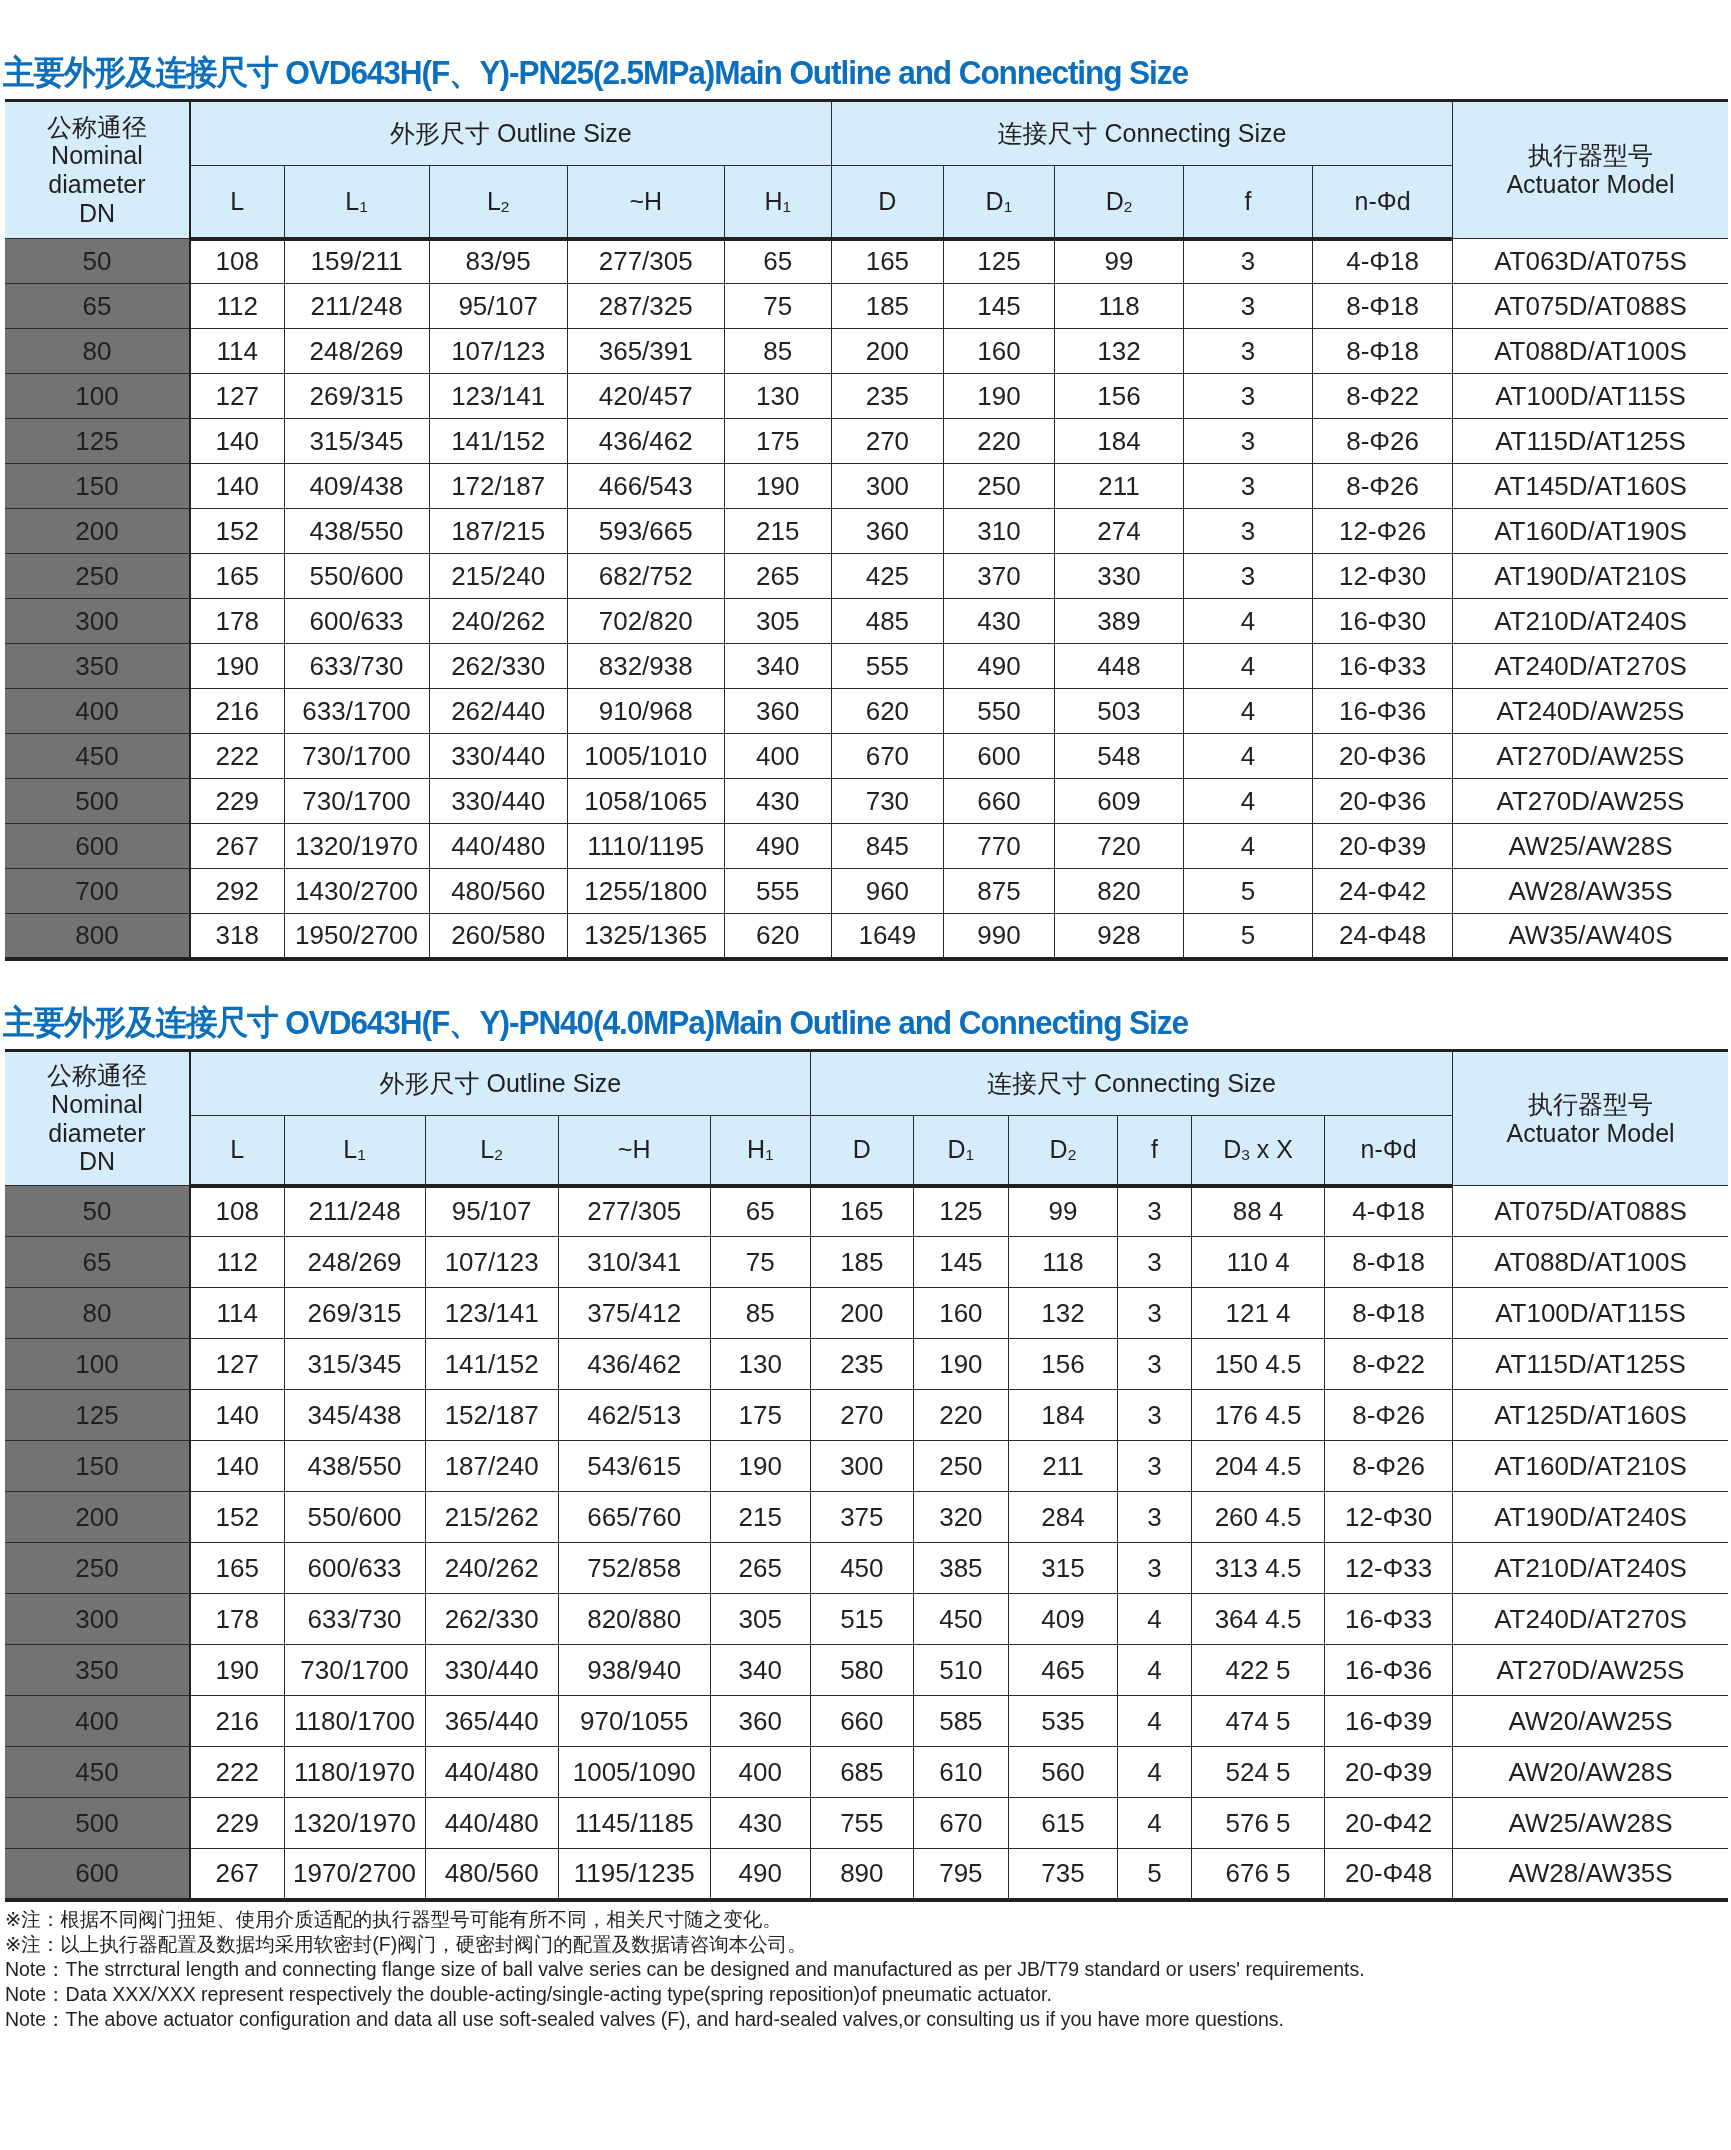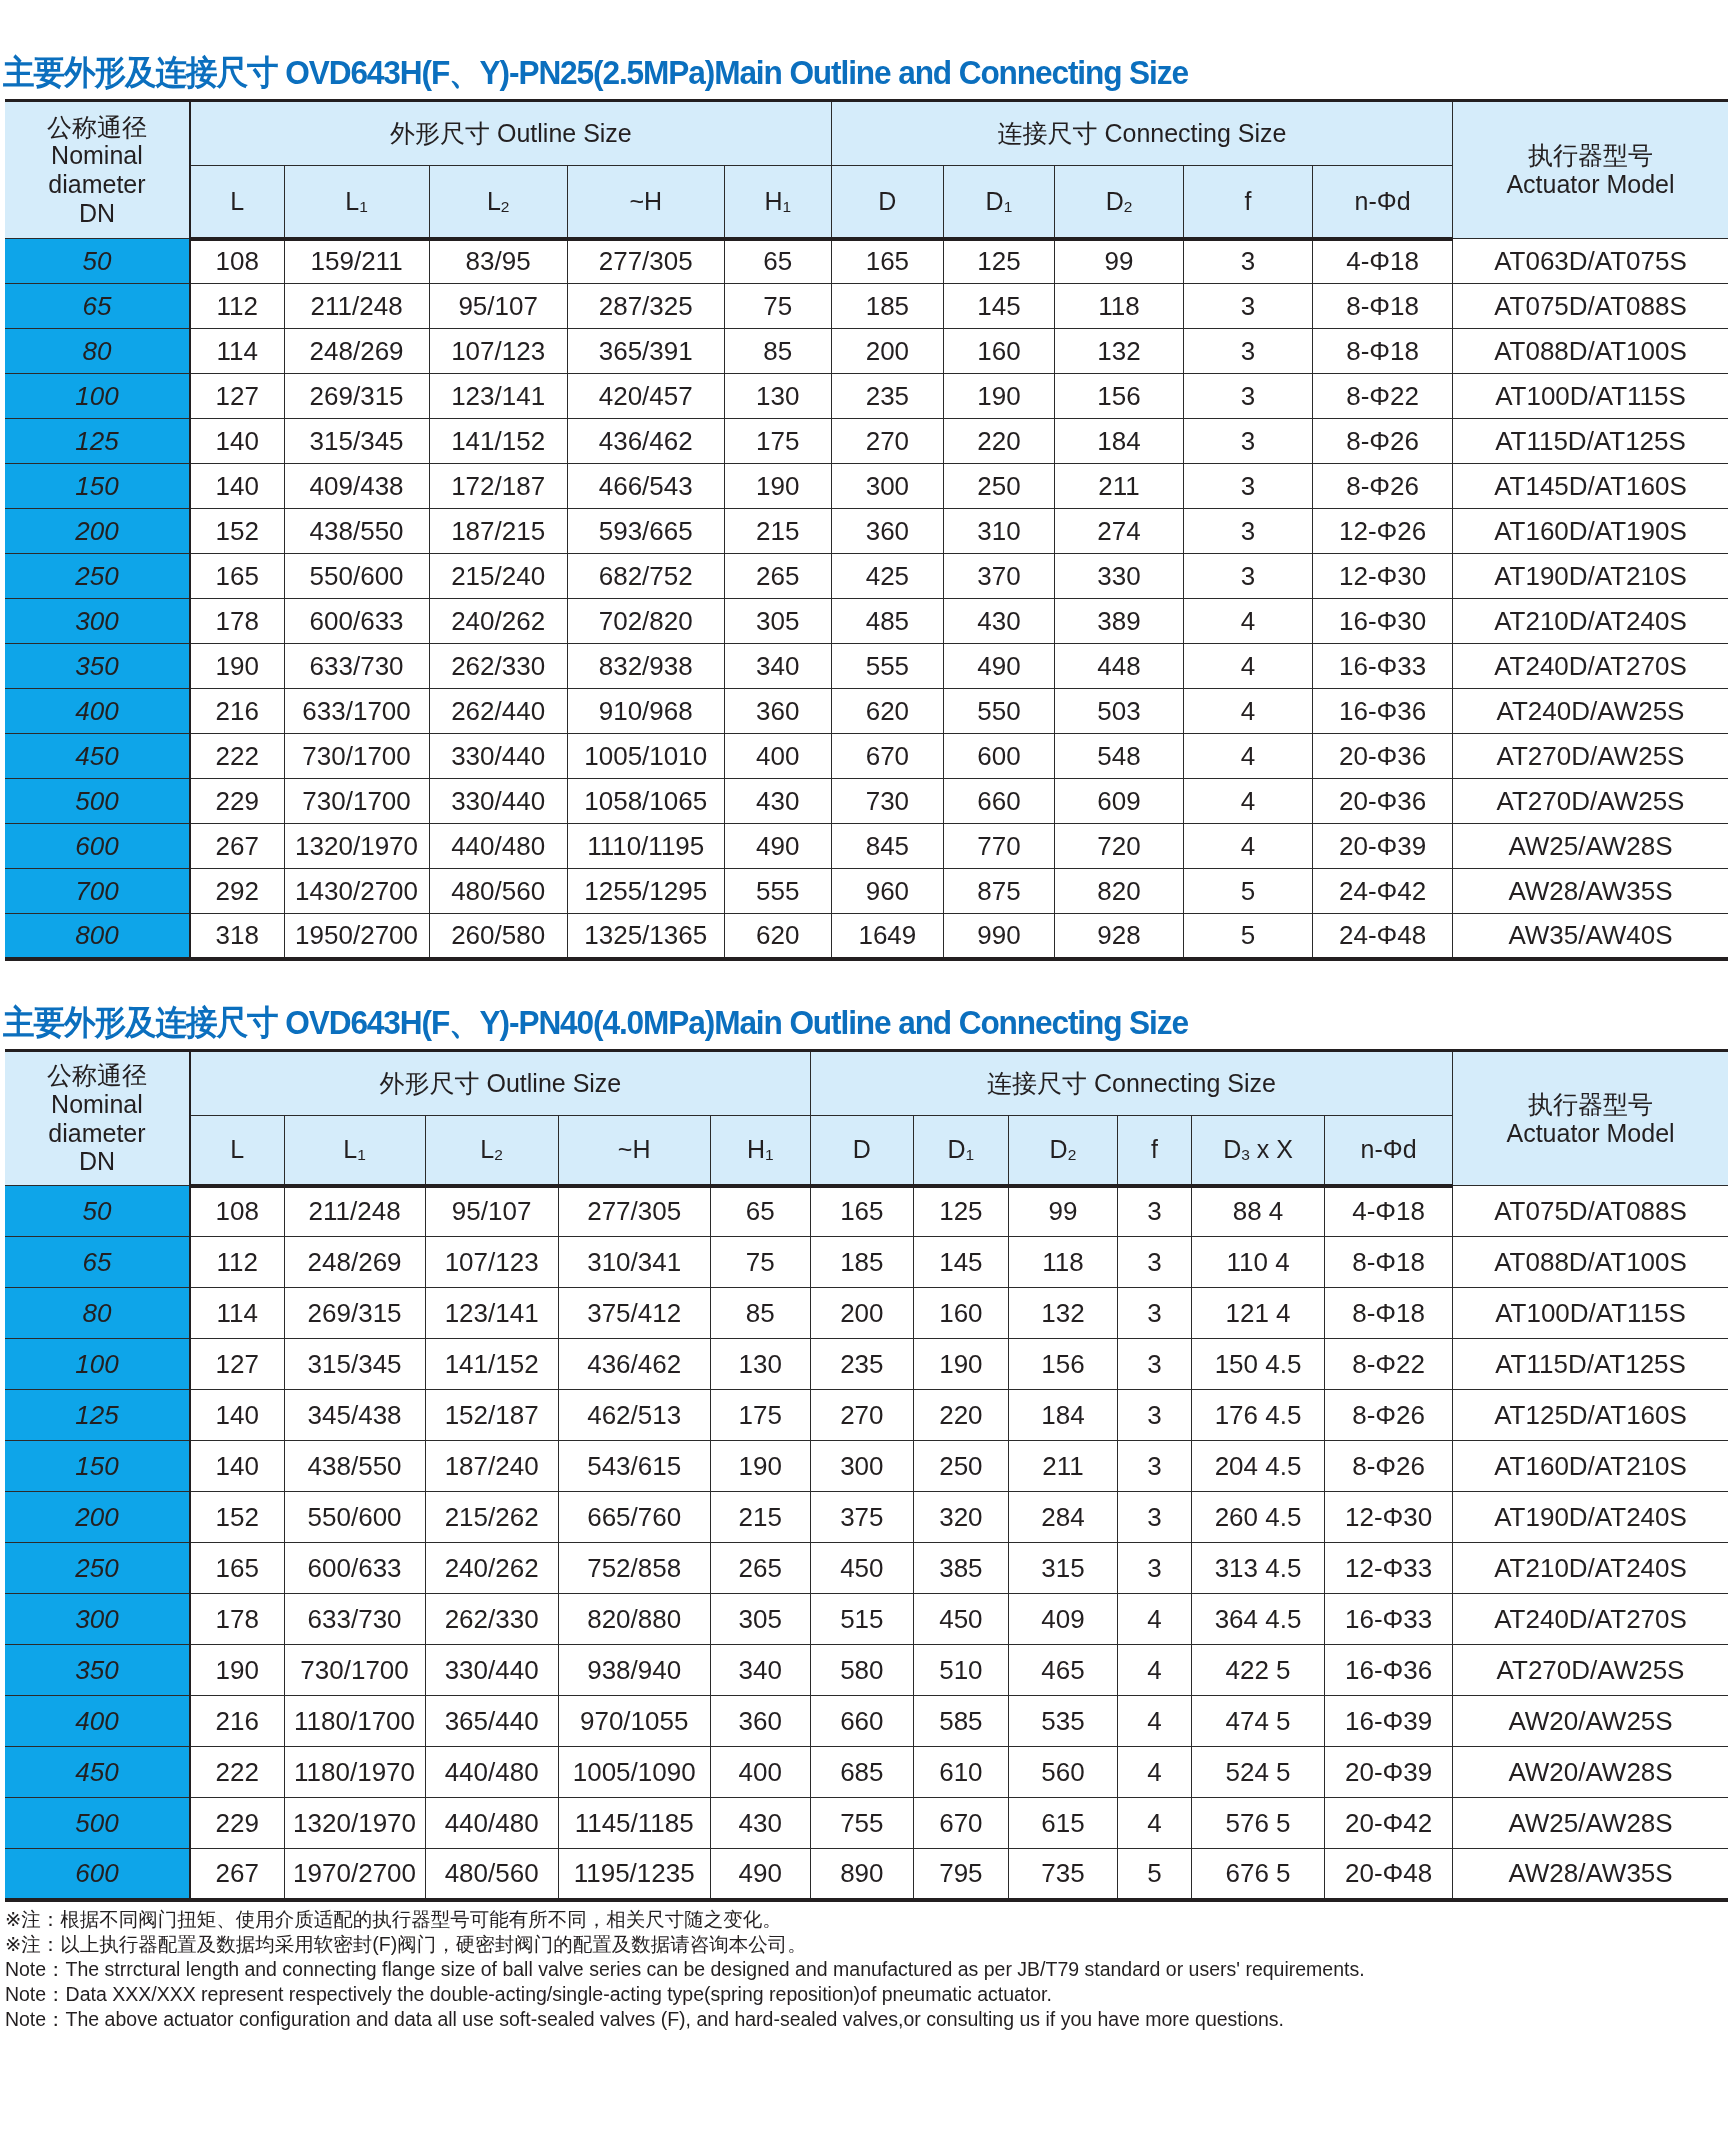--- a/index.html
+++ b/index.html
@@ -3,21 +3,21 @@
 <meta charset="utf-8">
 <style>
   html,body{margin:0;padding:0;background:#ffffff;}
   body{width:1732px;height:2151px;position:relative;overflow:hidden;font-family:"Liberation Sans","DejaVu Sans",sans-serif;color:#231f20;}
   .title{position:absolute;left:3.3px;font-weight:bold;color:#0b6fbe;font-size:34px;letter-spacing:-1.2px;white-space:nowrap;transform:scaleX(0.93);transform-origin:left center;}
   table.spec{position:absolute;left:4.9px;width:1723px;border-collapse:collapse;table-layout:fixed;}
   table.spec td, table.spec th{border:1.6px solid #2b2b2b;text-align:center;vertical-align:middle;padding:0;font-weight:normal;white-space:nowrap;overflow:hidden;}
   table.spec{border-top:3.3px solid #231f20;border-bottom:4.1px solid #231f20;padding-left:36px;}
   table.spec th{background:#d5ecfa;font-size:25px;line-height:1.15;}
   table.spec td{font-size:26px;background:#ffffff;}
-  table.spec td.dn{background:#0ea5e9;font-style:italic;}
+  table.spec td.dn{background:#737373;}
   table.spec tr.hdr2 th{border-bottom:4.1px solid #231f20;}
   table.spec td:first-child, table.spec th:first-child{border-left:none;}
   table.spec td:last-child, table.spec th:last-child{border-right:none;}
   table.spec td:first-child, table.spec th.dnhead{border-right:2.4px solid #231f20;}
   .sub{font-size:0.62em;vertical-align:-0.15em;}
   .notes{position:absolute;left:4.9px;top:1907px;width:1717px;font-size:19.5px;line-height:25px;color:#231f20;}
   .notes div{white-space:nowrap;}
 </style>
 </head>
 <body>
@@ -262,21 +262,21 @@
         <td>720</td>
         <td>4</td>
         <td>20-Φ39</td>
         <td>AW25/AW28S</td>
       </tr>
       <tr style="height: 45px;">
         <td class="dn">700</td>
         <td>292</td>
         <td>1430/2700</td>
         <td>480/560</td>
-        <td>1255/1295</td>
+        <td>1255/1800</td>
         <td>555</td>
         <td>960</td>
         <td>875</td>
         <td>820</td>
         <td>5</td>
         <td>24-Φ42</td>
         <td>AW28/AW35S</td>
       </tr>
       <tr style="height: 45px;">
         <td class="dn">800</td>

